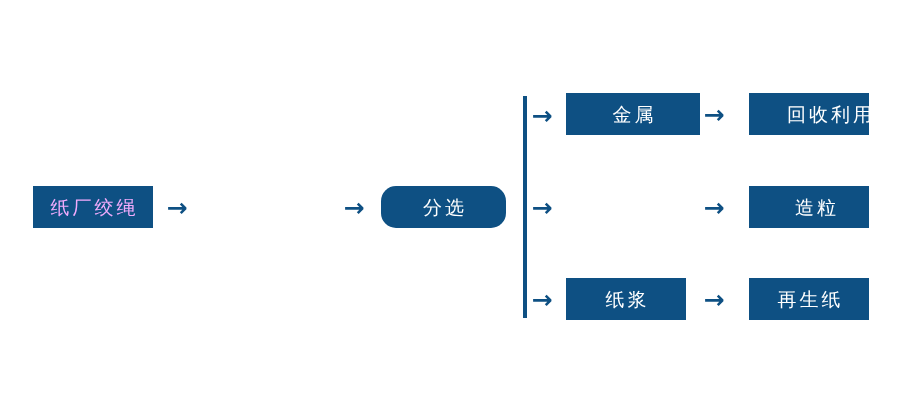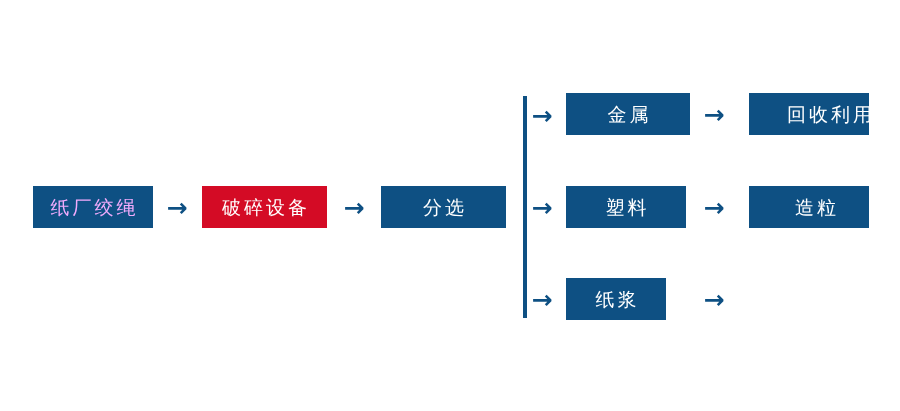--- a/index.html
+++ b/index.html
@@ -70,35 +70,34 @@
 </style>
 </head>
 <body style="background: rgb(255, 255, 255);">
 
 <div id="diagram">
 
   <div class="node blue" style="left: 33px; top: 186px; width: 120px; height: 42px; background: rgb(14, 80, 131); color: #f0abfc;">纸厂绞绳</div>
 
   <div class="arrow" style="left: 163px; top: 195px; width: 28px; height: 24px; color: rgb(14, 80, 131);">→</div>
 
-  <div class="node red" style="left: 202px; top: 186px; width: 125px; height: 42px; background: rgb(212, 11, 37); color: rgb(255, 255, 255);">破碎设备</div>
 
   <div class="arrow" style="left: 340px; top: 195px; width: 28px; height: 24px; color: rgb(14, 80, 131);">→</div>
 
-  <div class="node blue" style="left: 381px; top: 186px; width: 125px; height: 42px; background: rgb(14, 80, 131); color: rgb(255, 255, 255);">分选</div>
+  <div class="node blue" style="left: 381px; top: 186px; width: 125px; height: 42px; background: rgb(14, 80, 131); color: rgb(255, 255, 255); border-radius: 15px;">分选</div>
 
   <div class="vline" style="left: 523px; top: 96px; width: 4px; height: 222px; background: rgb(14, 80, 131);"></div>
 
   <div class="branch-arrow" style="left: 528px; top: 103px; width: 28px; height: 24px; color: rgb(14, 80, 131);">→</div>
-  <div class="node blue" style="left: 566px; top: 93px; width: 124px; height: 42px; background: rgb(14, 80, 131); color: rgb(255, 255, 255);">金属</div>
+  <div class="node blue" style="left: 566px; top: 93px; width: 134px; height: 42px; background: rgb(14, 80, 131); color: rgb(255, 255, 255);">金属</div>
   <div class="arrow" style="left: 700px; top: 102px; width: 28px; height: 24px; color: rgb(14, 80, 131);">→</div>
   <div class="node blue" style="left: 749px; top: 93px; width: 120px; height: 42px; background: rgb(14, 80, 131); color: rgb(255, 255, 255); padding-left: 41px;">回收利用</div>
 
   <div class="branch-arrow" style="left: 528px; top: 195px; width: 28px; height: 24px; color: rgb(14, 80, 131);">→</div>
-  <div class="node blue" style="left: 566px; top: 186px; width: 120px; height: 42px; background: rgb(14, 80, 131); color: rgb(255, 255, 255);">塑料</div>
   <div class="arrow" style="left: 700px; top: 195px; width: 28px; height: 24px; color: rgb(14, 80, 131);">→</div>
   <div class="node blue" style="left: 749px; top: 186px; width: 120px; height: 42px; background: rgb(14, 80, 131); color: rgb(255, 255, 255); padding-left: 13px;">造粒</div>
 
   <div class="branch-arrow" style="left: 528px; top: 287px; width: 28px; height: 24px; color: rgb(14, 80, 131);">→</div>
-  <div class="node blue" style="left: 566px; top: 278px; width: 100px; height: 42px; background: rgb(14, 80, 131); color: rgb(255, 255, 255);">纸浆</div>
+  <div class="node blue" style="left: 566px; top: 278px; width: 120px; height: 42px; background: rgb(14, 80, 131); color: rgb(255, 255, 255);">纸浆</div>
   <div class="arrow" style="left: 700px; top: 287px; width: 28px; height: 24px; color: rgb(14, 80, 131);">→</div>
+  <div class="node blue" style="left: 749px; top: 278px; width: 120px; height: 42px; background: rgb(14, 80, 131); color: rgb(255, 255, 255);">再生纸</div>
 
 </div>
 
 </body></html>

